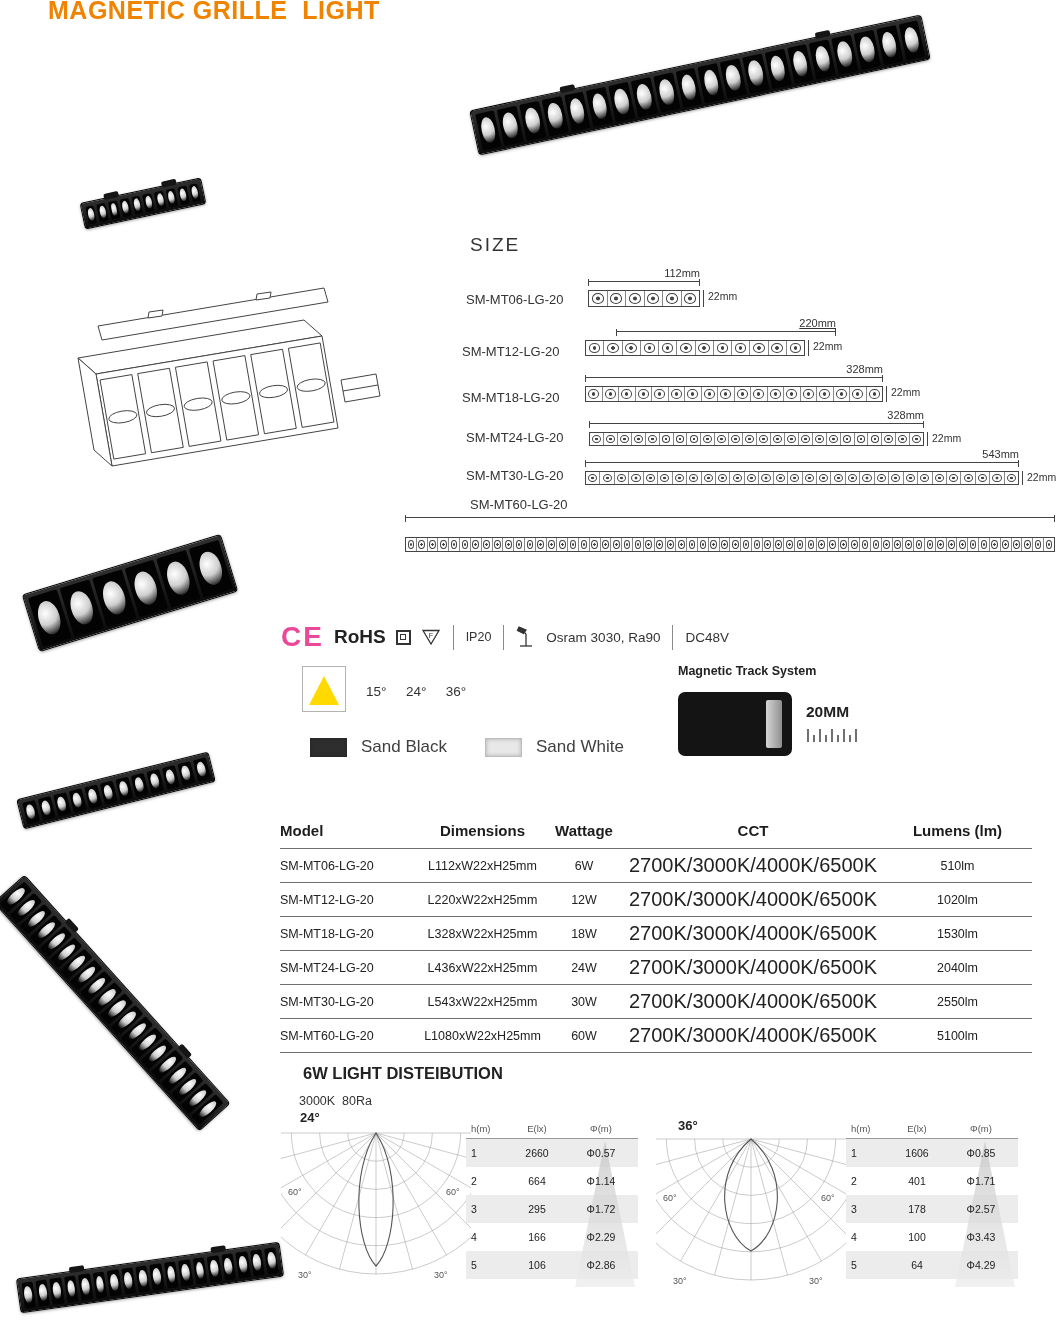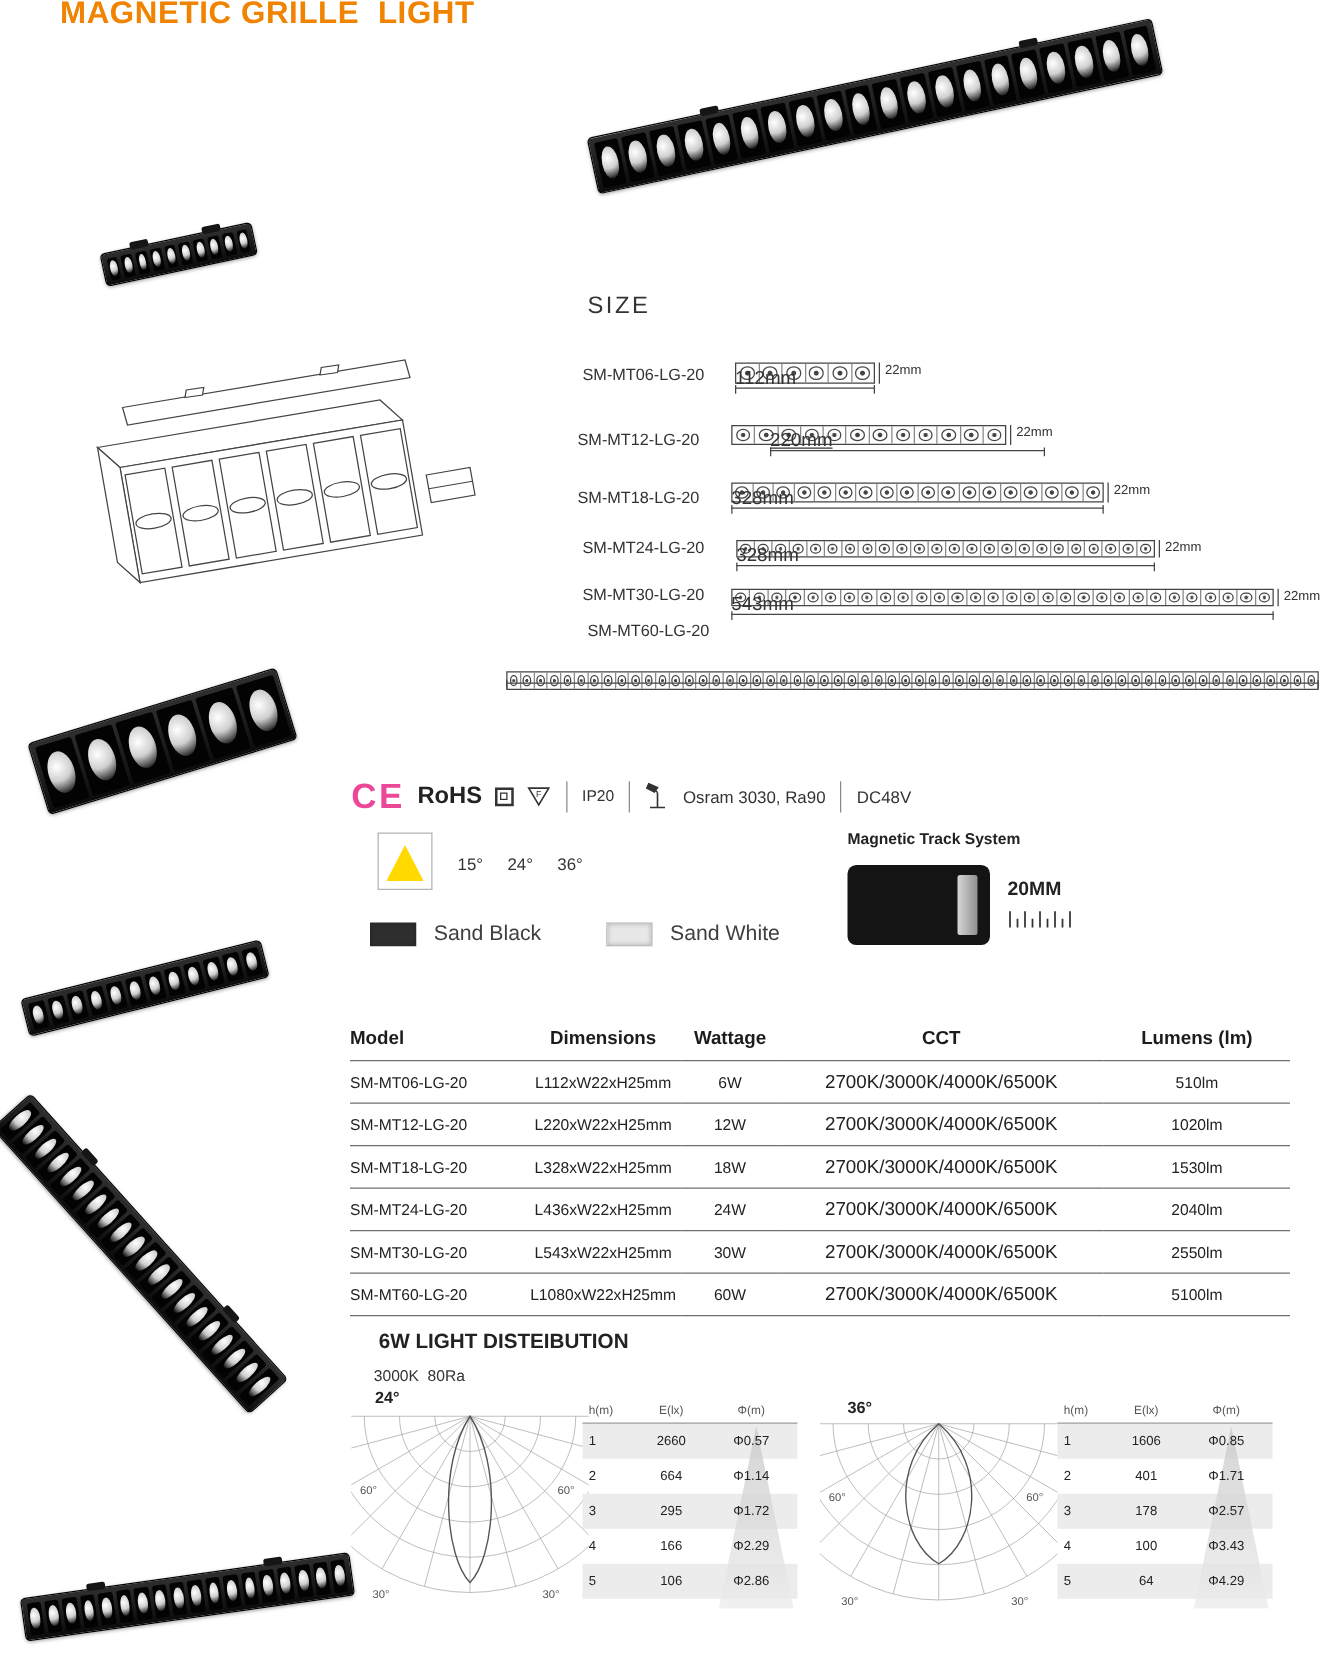--- a/index.html
+++ b/index.html
@@ -25,21 +25,21 @@
   .prod.tabs::after{right:20%;}
 
   
   .size-heading{position:absolute;left:470px;top:234px;font-size:19px;letter-spacing:2px;color:#333;}
   .size-row-label{position:absolute;font-size:13px;color:#333;}
   .size-bar{position:absolute;display:flex;border:1px solid #444;background:#fdfdfd;box-sizing:border-box;}
   .size-cell{flex:1;border-right:1px solid #888;display:flex;align-items:center;justify-content:center;box-sizing:border-box;}
   .size-cell:last-child{border-right:none;}
   .size-cell .c{width:68%;height:68%;border:1px solid #444;border-radius:50%;
                 background:radial-gradient(circle,#444 24%,transparent 34%);box-sizing:border-box;}
-  .dim{position:absolute;text-align:left;font-size:15px;color:#333;line-height:11px;margin-top:29px;}
+  .dim{position:absolute;text-align:right;font-size:11px;color:#333;line-height:11px;}
   .dim .line{height:0;border-top:1px solid #444;position:relative;margin-top:2px;}
   .dim .line::before,.dim .line::after{content:"";position:absolute;top:-3.5px;width:1px;height:7px;background:#444;}
   .dim .line::before{left:0;}
   .dim .line::after{right:0;}
   .hgt{position:absolute;display:flex;gap:4px;font-size:10.5px;color:#333;}
   .hgt .tick{width:1px;height:100%;background:#444;}
 
   
   .certs{position:absolute;left:281px;top:620px;height:34px;display:flex;align-items:center;gap:10px;}
   .ce{font-size:28px;font-weight:bold;letter-spacing:2px;color:#ec4899;}
@@ -68,21 +68,21 @@
   .ruler{position:absolute;left:806px;top:727px;}
 
   
   #spec-table{position:absolute;left:280px;top:816px;width:752px;border-collapse:collapse;table-layout:fixed;}
   #spec-table th{font-size:15px;font-weight:bold;color:#1c1c1c;padding:6px 0 9px;border-bottom:1px solid #6f6f6f;text-align:center;}
   #spec-table td{border-bottom:1px solid #6f6f6f;height:33px;font-size:12.5px;color:#222;text-align:center;padding:0;}
   #spec-table .c0{width:140px;text-align:left;}
   #spec-table .c1{width:125px;}
   #spec-table .c2{width:78px;}
   #spec-table .c3{width:260px;}
-  #spec-table td.c3{font-size:15px;}
+  #spec-table td.c3{font-size:20px;}
   #spec-table .c4{width:149px;}
 
   
   .dist-heading{position:absolute;left:303px;top:1064px;font-size:16.5px;font-weight:bold;color:#222;}
   .dist-sub{position:absolute;left:299px;top:1094px;font-size:12.5px;color:#333;white-space:pre;}
   .chart-cap{position:absolute;font-size:13px;font-weight:bold;color:#222;}
   .polar{position:absolute;}
   .polar .grid{stroke:#a8a8a8;stroke-width:.6;fill:none;}
   .polar .lobe{stroke:#555;stroke-width:1.1;fill:none;}
   .polar text{font-size:9px;fill:#555;font-family:"Liberation Sans",sans-serif;}
@@ -945,21 +945,21 @@
     <span class="vdiv"></span>
     <span class="cert-text">DC48V</span>
   </div>
 
   <div class="beam-box">
       <div class="tri"></div>
     </div>
   <div class="beam-angles">15°  24°  36°</div>
 
   <div id="finishes">
-      <div class="finish" style="left: 296px; text-align: center;">
+      <div class="finish" style="left: 310px; text-align: center;">
         <div class="swatch" style="background: rgb(46, 46, 46); border: none; box-shadow: rgba(0, 0, 0, 0.25) 0px 0px 4px inset;"></div>
         <span class="finish-label">Sand Black</span>
       </div>
       <div class="finish" style="left: 485px;">
         <div class="swatch" style="background: rgb(232, 232, 232); border: 1px solid rgb(189, 189, 189); box-shadow: rgba(0, 0, 0, 0.25) 0px 0px 4px inset;"></div>
         <span class="finish-label">Sand White</span>
       </div>
     </div>
 
   <div class="track-label">Magnetic Track System</div>

